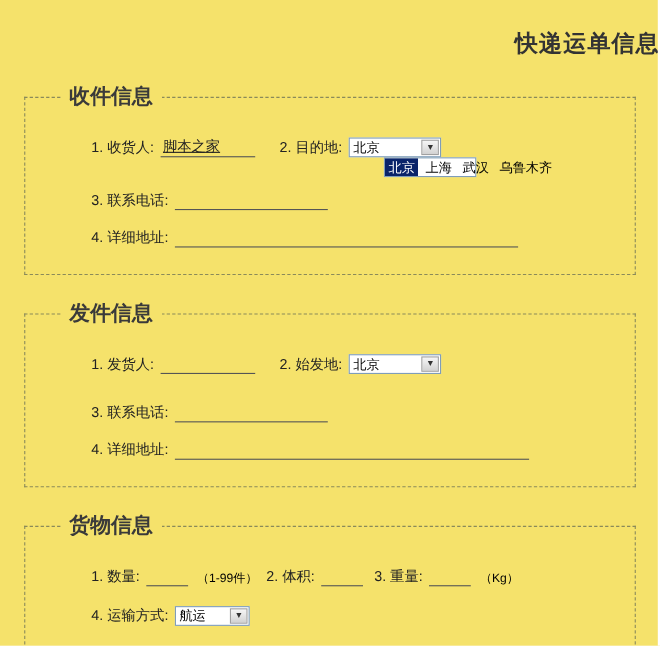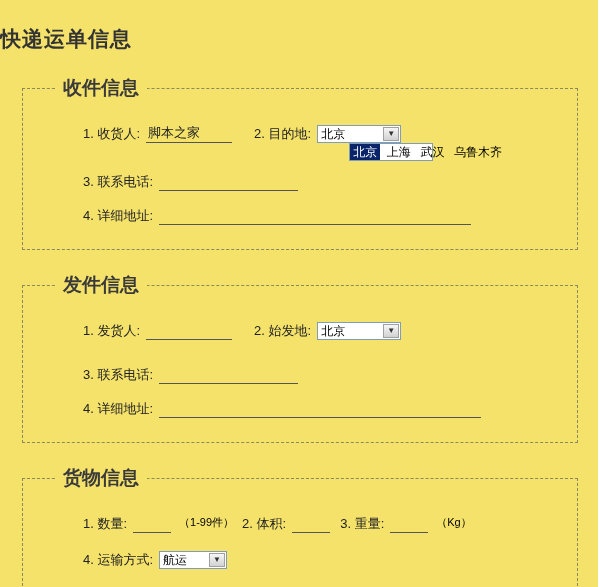--- a/index.html
+++ b/index.html
@@ -24,21 +24,21 @@
   }
   .page-border-right {
     position: absolute;
     right: 0;
     top: 0;
     width: 2px;
     height: 587px;
     background: #ffffff;
   }
   .title {
-    text-align: left;
+    text-align: right;
     font-size: 21px;
     font-weight: bold;
     color: #333333;
     padding-top: 25px;
     letter-spacing: 1px;
   }
   fieldset.section {
     border: 1px dashed #8a8a5a;
     margin: 22px 22px 0 22px;
     padding: 6px 14px 16px 14px;
@@ -46,21 +46,21 @@
   }
   fieldset.section legend {
     font-size: 19px;
     font-weight: bold;
     color: #3a3a3a;
     padding: 0 8px;
     margin-left: 18px;
   }
   .row {
     display: flex;
-    align-items: flex-start;
+    align-items: flex-end;
     margin: 16px 0 8px 0;
     padding-left: 46px;
     font-size: 13px;
     color: #222222;
     white-space: nowrap;
   }
   .row.tight {
     margin: 18px 0 6px 0;
   }
   .lbl {
@@ -70,21 +70,21 @@
     border: none;
     border-bottom: 1px solid #555555;
     background: transparent;
     font-family: "Liberation Sans", sans-serif;
     font-size: 13px;
     color: #222222;
     padding: 0 2px 1px 2px;
     outline: none;
     height: 16px;
   }
-  .w-name { width: 82px; }
+  .w-name { width: 82px; text-decoration: underline; }
   .w-phone { width: 135px; }
   .w-addr { width: 308px; }
   .w-addr2 { width: 318px; }
   .w-small { width: 34px; text-align: center; }
   .gap { display: inline-block; width: 22px; }
   .gap-s { display: inline-block; width: 10px; }
   .note {
     font-size: 11px;
     color: #000000;
     margin: 0 8px;

